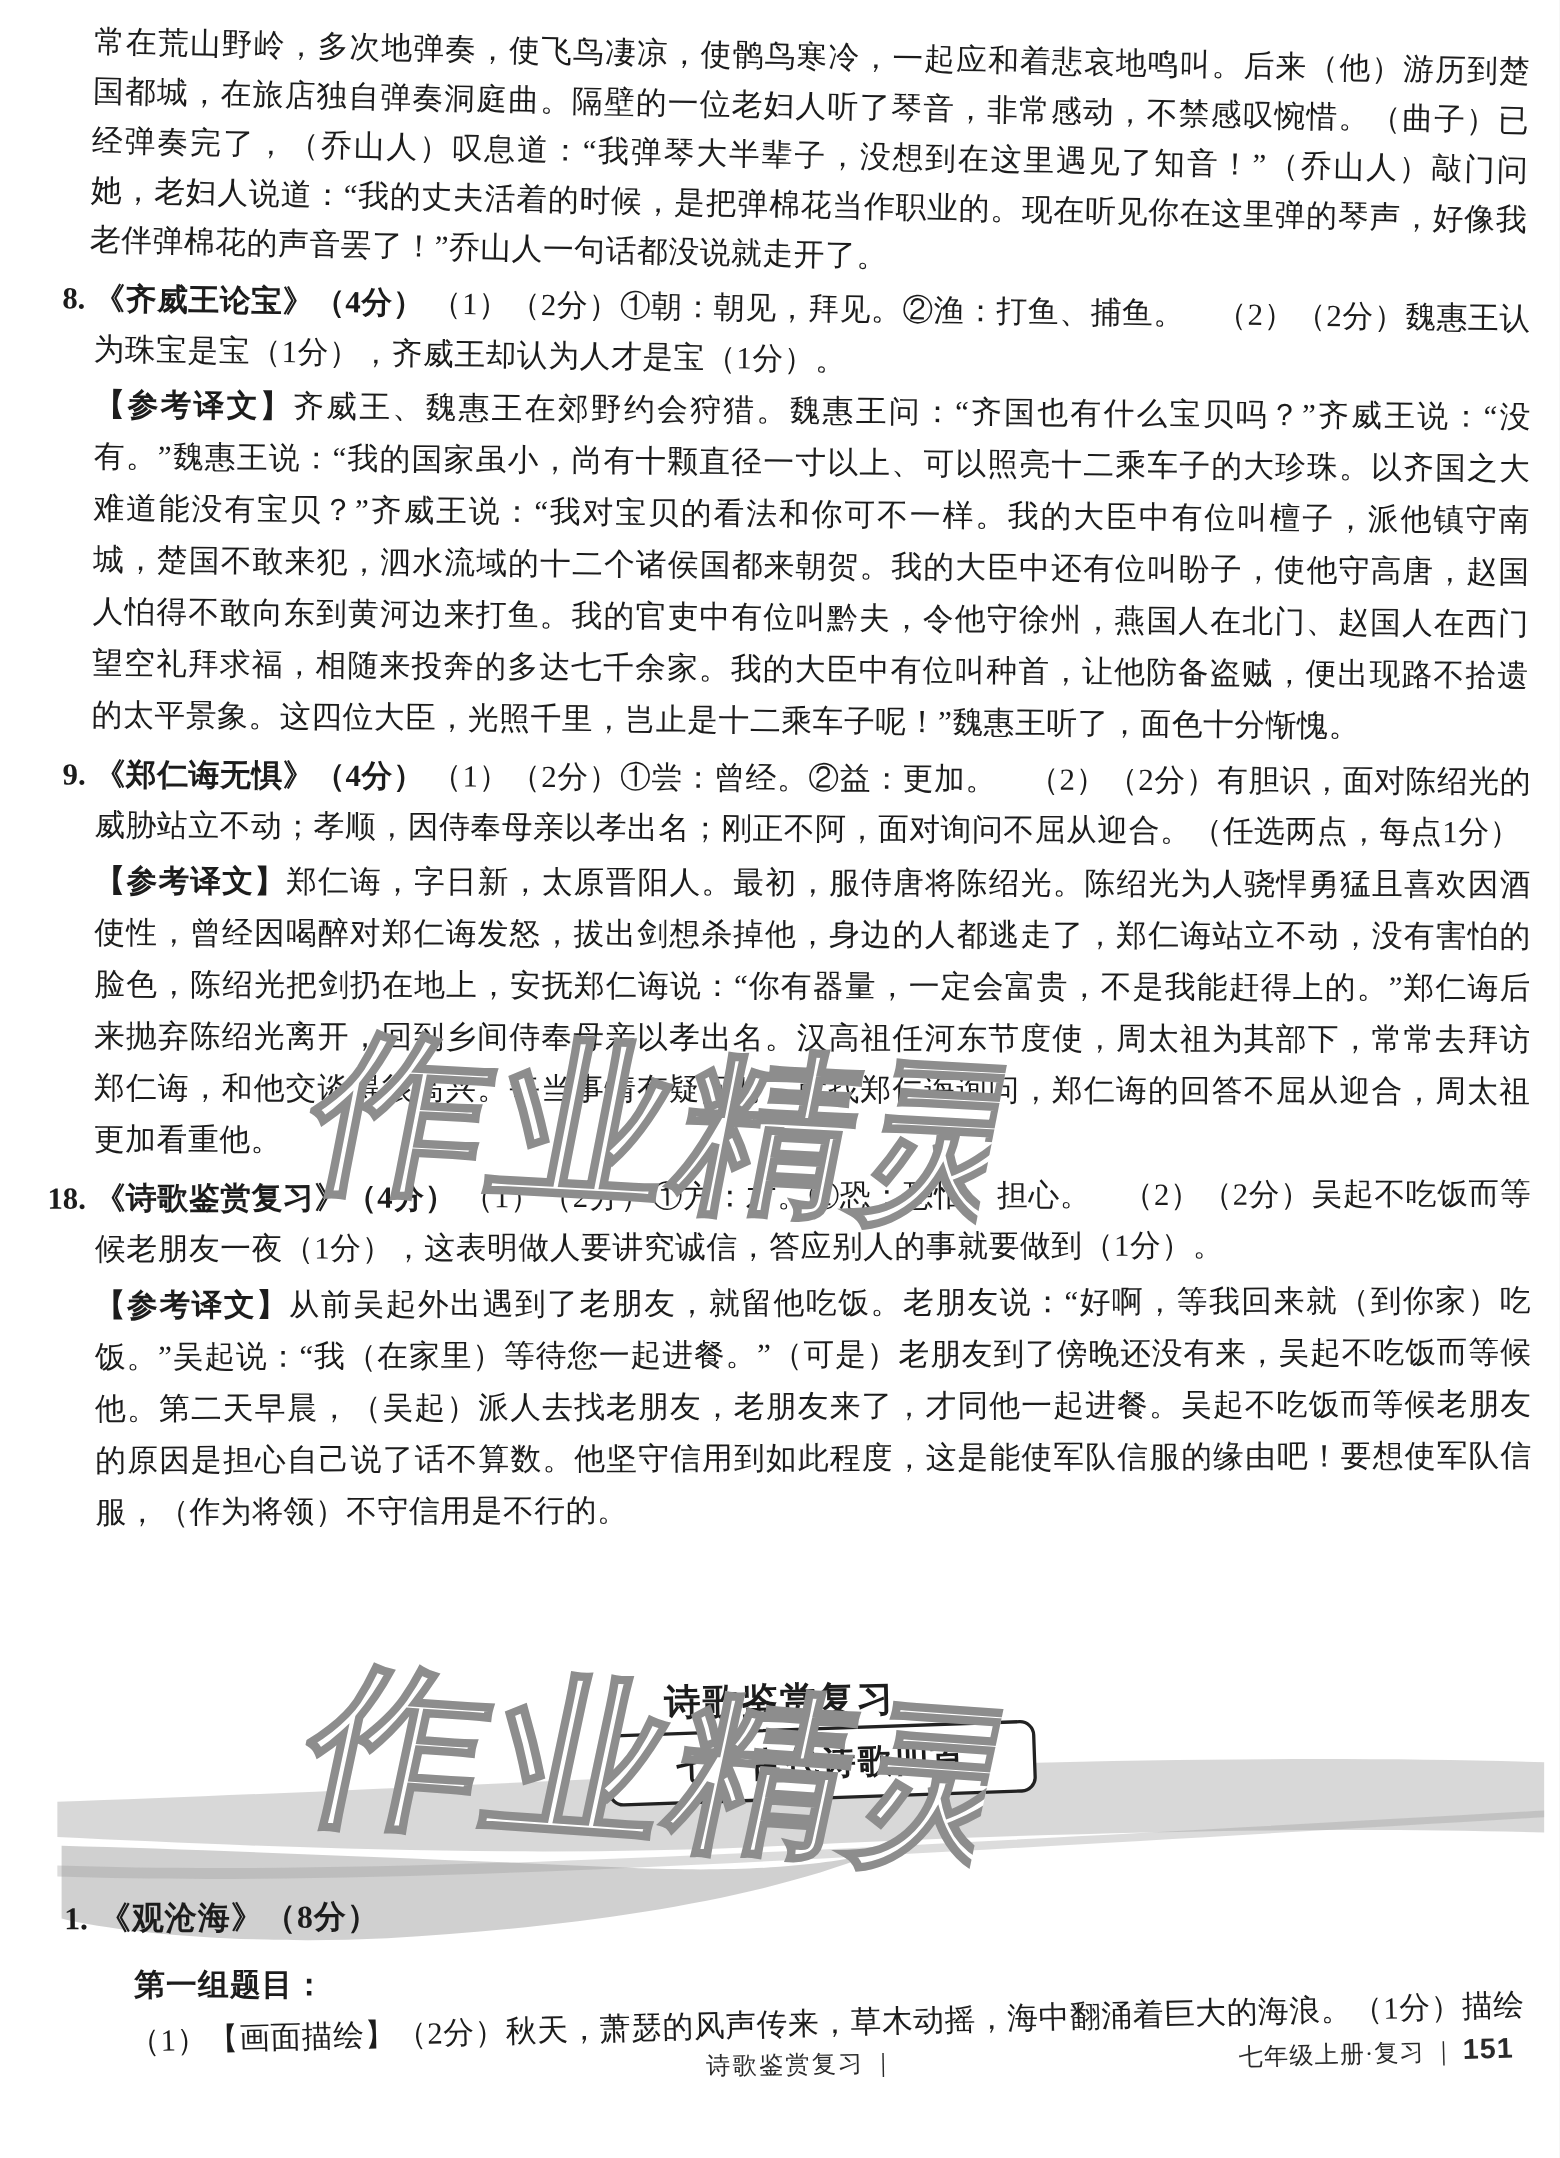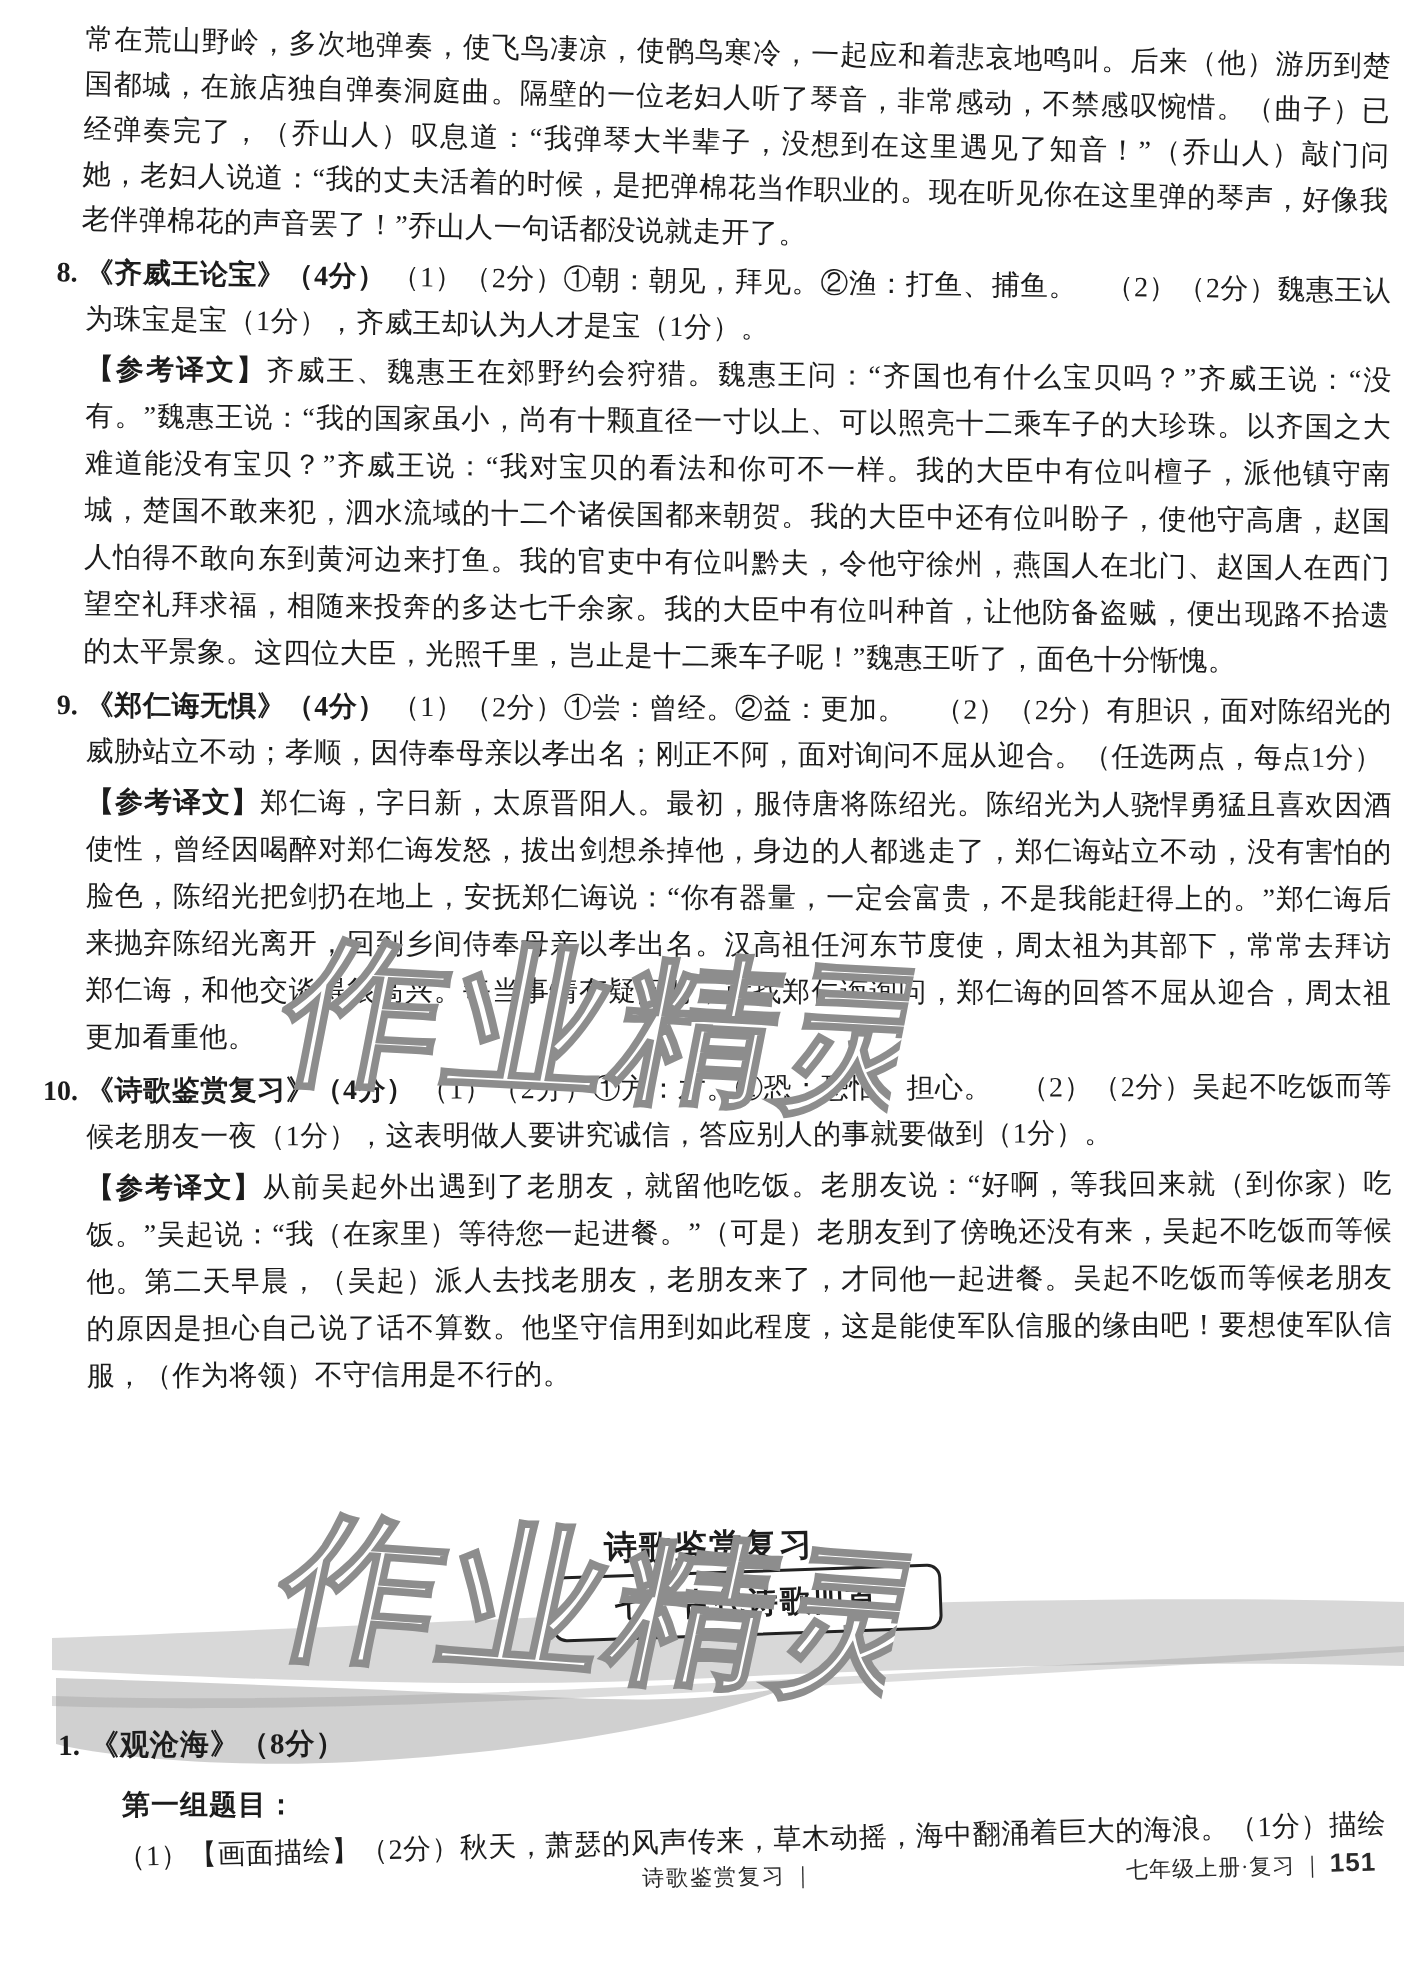--- a/index.html
+++ b/index.html
@@ -142,21 +142,21 @@
     </div>
     <p class="ref t-b"><b class="ref-label">【参考译文】</b><span>齐威王、魏惠王在郊野约会狩猎。魏惠王问：“齐国也有什么宝贝吗？”齐威王说：“没有。”魏惠王说：“我的国家虽小，尚有十颗直径一寸以上、可以照亮十二乘车子的大珍珠。以齐国之大难道能没有宝贝？”齐威王说：“我对宝贝的看法和你可不一样。我的大臣中有位叫檀子，派他镇守南城，楚国不敢来犯，泗水流域的十二个诸侯国都来朝贺。我的大臣中还有位叫盼子，使他守高唐，赵国人怕得不敢向东到黄河边来打鱼。我的官吏中有位叫黔夫，令他守徐州，燕国人在北门、赵国人在西门望空礼拜求福，相随来投奔的多达七千余家。我的大臣中有位叫种首，让他防备盗贼，便出现路不拾遗的太平景象。这四位大臣，光照千里，岂止是十二乘车子呢！”魏惠王听了，面色十分惭愧。</span></p>
 
     <div class="item t-c">
       <span class="num">9.</span>
       <p class="body"><b class="ttl">《郑仁诲无惧》</b><b class="score">（4分）</b><span>（1）（2分）①尝：曾经。②益：更加。　（2）（2分）有胆识，面对陈绍光的威胁站立不动；孝顺，因侍奉母亲以孝出名；刚正不阿，面对询问不屈从迎合。（任选两点，每点1分）</span></p>
     </div>
     <p class="ref t-d"><b class="ref-label">【参考译文】</b><span>郑仁诲，字日新，太原晋阳人。最初，服侍唐将陈绍光。陈绍光为人骁悍勇猛且喜欢因酒使性，曾经因喝醉对郑仁诲发怒，拔出剑想杀掉他，身边的人都逃走了，郑仁诲站立不动，没有害怕的脸色，陈绍光把剑扔在地上，安抚郑仁诲说：“你有器量，一定会富贵，不是我能赶得上的。”郑仁诲后来抛弃陈绍光离开，回到乡间侍奉母亲以孝出名。汉高祖任河东节度使，周太祖为其部下，常常去拜访郑仁诲，和他交谈得很高兴。每当事情有疑问时，就找郑仁诲询问，郑仁诲的回答不屈从迎合，周太祖更加看重他。</span></p>
 
     <div class="item t-e">
-      <span class="num">10.</span>
+      <span class="num">18.</span>
       <p class="body"><b class="ttl">《诗歌鉴赏复习》</b><b class="score">（4分）</b><span>（1）（2分）①方：才。②恐：恐怕、担心。　（2）（2分）吴起不吃饭而等候老朋友一夜（1分），这表明做人要讲究诚信，答应别人的事就要做到（1分）。</span></p>
     </div>
     <p class="ref t-e"><b class="ref-label">【参考译文】</b><span>从前吴起外出遇到了老朋友，就留他吃饭。老朋友说：“好啊，等我回来就（到你家）吃饭。”吴起说：“我（在家里）等待您一起进餐。”（可是）老朋友到了傍晚还没有来，吴起不吃饭而等候他。第二天早晨，（吴起）派人去找老朋友，老朋友来了，才同他一起进餐。吴起不吃饭而等候老朋友的原因是担心自己说了话不算数。他坚守信用到如此程度，这是能使军队信服的缘由吧！要想使军队信服，（作为将领）不守信用是不行的。</span></p>
   </div>
 
   <div class="sec-heading">诗歌鉴赏复习</div>
 
   <svg class="band-svg" width="1352" height="228" viewBox="0 0 1352 228">
     <path d="M0,52 C180,46 420,34 660,24 C900,14 1150,10 1352,16
              L1352,80 C1150,74 900,80 660,92 C420,104 170,92 0,84 Z" fill="#b2b2b2" opacity="0.5"></path>

